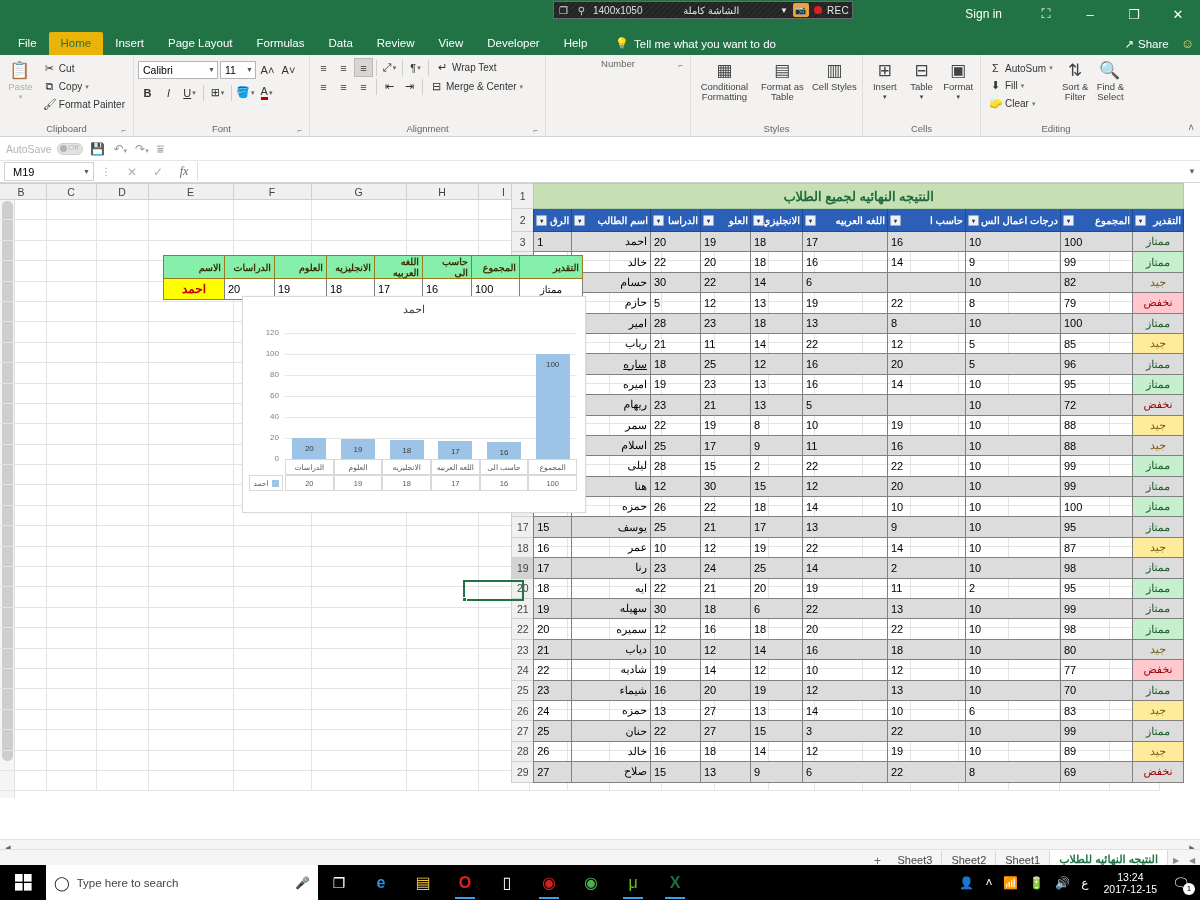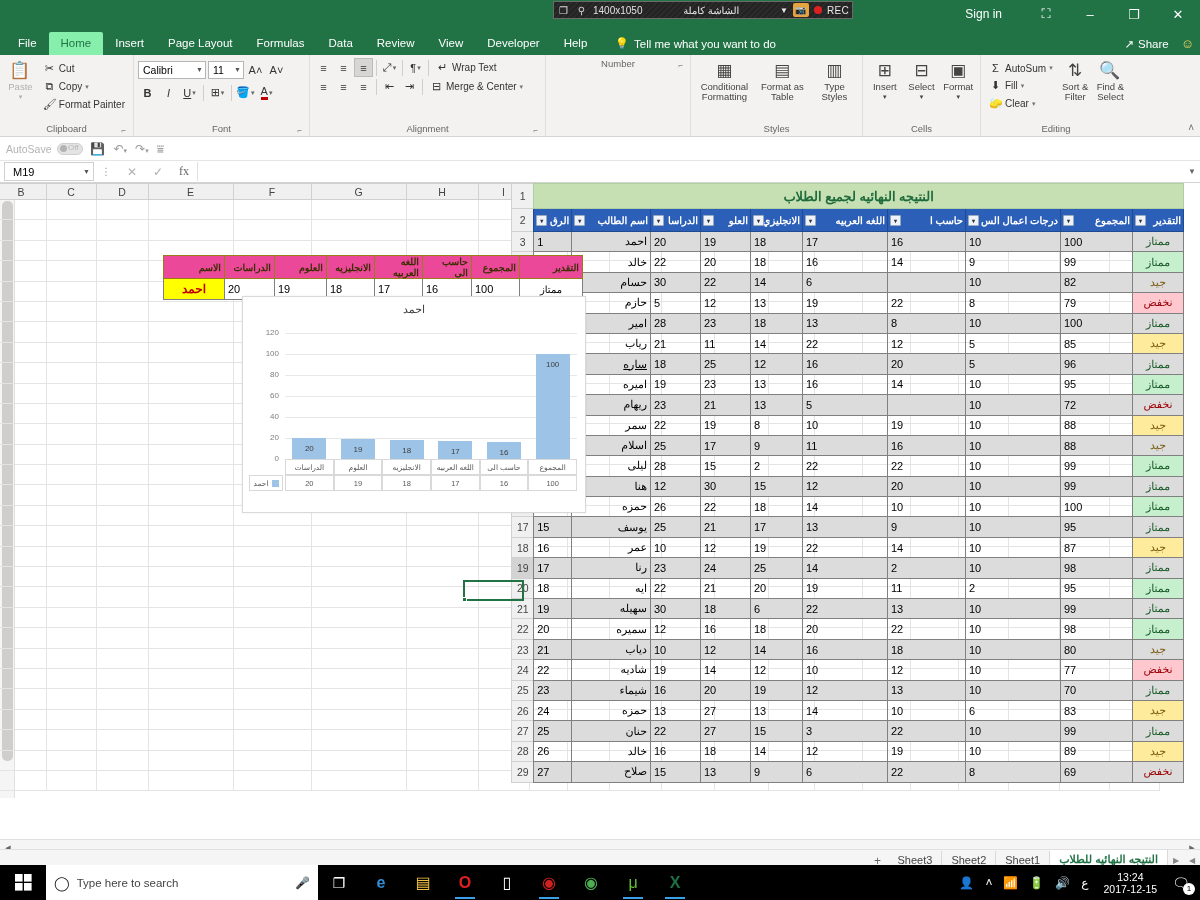--- a/index.html
+++ b/index.html
@@ -33,21 +33,21 @@
   .recbar .rcam { width: 16px; height: 14px; background: #e8a33d; border-radius: 2px;
                   display: flex; align-items: center; justify-content: center; font-size: 9px; }
   .recbar .rdot { width: 8px; height: 8px; background: #e02020; border-radius: 50%; }
   .recbar .rlbl { font-size: 10px; letter-spacing: .3px; }
 
   
   .tabstrip { height: 27px; background: #217346; display: flex; align-items: flex-end;
               position: relative; padding-left: 6px; }
   .tab { padding: 5px 12px 6px; color: #fff; font-size: 11.5px; cursor: pointer;
          border-radius: 2px 2px 0 0; }
-  .tab.active { background: #86efac; color: #217346; }
+  .tab.active { background: #eab308; color: #217346; }
   .tellme { color: #fff; font-size: 11.5px; margin-left: 10px; padding: 5px 6px;
             display: flex; align-items: center; gap: 5px; cursor: pointer; }
   .bulb { font-size: 11px; }
   .share-wrap { position: absolute; right: 6px; bottom: 4px; display: flex;
                 align-items: center; gap: 12px; }
   .share { color: #fff; font-size: 11.5px; display: flex; align-items: center;
            gap: 4px; cursor: pointer; }
   .smiley { font-size: 13px; color: #ffd966; cursor: pointer; }
 
   
@@ -101,21 +101,21 @@
   
   .fbar { height: 22px; background: #fff; display: flex; align-items: center;
           border-bottom: 1px solid #d4d4d4; }
   .namebox { width: 90px; height: 19px; margin-left: 4px; border: 1px solid #d0d0d0;
              background: #fff; display: flex; align-items: center; padding: 0 3px 0 8px;
              font-size: 11px; cursor: text; }
   .namebox .nv { flex: 1; }
   .namebox .na { font-size: 7px; color: #555; }
   .fbdots { padding: 0 7px; color: #9a9a9a; font-size: 10px; letter-spacing: 1px; }
   .fbtn { width: 26px; text-align: center; color: #b0b0b0; font-size: 12px; cursor: pointer; }
-  .fbtn.fx { color: #666; font-family: "Liberation Serif", serif; }
+  .fbtn.fx { color: #666; font-style: italic; font-family: "Liberation Serif", serif; }
   .finput { flex: 1; height: 19px; border-left: 1px solid #e0e0e0; background: #fff;
             padding-left: 6px; cursor: text; }
   .fbdrop { width: 16px; text-align: center; color: #666; font-size: 8px; cursor: pointer; }
 
   
   .gridwrap { position: relative; height: 615px; background: #fff; overflow: hidden;
               direction: rtl; }
   table.sheet { border-collapse: collapse; table-layout: fixed; direction: rtl; }
   .colhead, .rowhead {
     background: #f0f0f0; border: 1px solid #d0d0d0; color: #444;
@@ -148,21 +148,21 @@
   td.num { text-align: left; font-size: 11px; }
   td.name { text-align: right; font-size: 11px; }
   td.grade { text-align: center; font-size: 11px; }
   tr.alt td.data { background: #dcdcdc; }
   td.g-ex { background: #c6efce; color: #1a5c2a; }
   td.g-gd { background: #ffeb9c; color: #7b5c12; }
   td.g-lo { background: #ffc7ce; color: #9c0006; }
 
   
   .lookup { position: absolute; }
-  .lk-hdr { background: #ec4899; border: 1px solid #9a7b1a; color: #3a2f00;
+  .lk-hdr { background: #86efac; border: 1px solid #9a7b1a; color: #3a2f00;
             font-size: 9.5px; text-align: right; padding: 0 3px; height: 20px; font-weight: bold; }
   .lk-cell { border: 1px solid #808080; background: #fff; height: 21px; padding: 0 3px;
              text-align: left; font-size: 11px; }
   .lk-name { background: #ffff00; color: #c00000; font-weight: bold; text-align: center;
              font-size: 12px; border: 1px solid #808080; height: 21px; }
   .lk-grade { text-align: center; font-size: 10px; }
 
   
   .selcell { position: absolute; border: 2px solid #217346; background: transparent; }
   .selcell .handle { position: absolute; left: -3px; bottom: -3px; width: 5px; height: 5px;
@@ -313,21 +313,21 @@
     </div>
     <div class="group-label">
       <span>Clipboard</span>
       <span class="glaunch">⌐</span>
     </div>
   </div>
 
   <div class="group" style="width:176px">
     <div class="group-body" style="flex-direction:column;gap:0">
       <div class="fontrow">
-        <div class="combo" style="width:68px">
+        <div class="combo" style="width:80px">
           <span class="cv">Calibri</span>
           <span class="ca">▼</span>
         </div>
         <div class="combo" style="width:36px">
           <span class="cv">11</span>
           <span class="ca">▼</span>
         </div>
         <div class="tbtn">A˄</div>
         <div class="tbtn">A˅</div>
       </div>
@@ -413,38 +413,38 @@
       <div class="bigbtn" style="width:60px">
         <span class="ic">▦</span>
         <span>Conditional Formatting</span>
       </div>
       <div class="bigbtn" style="width:56px">
         <span class="ic">▤</span>
         <span>Format as Table</span>
       </div>
       <div class="bigbtn" style="width:48px">
         <span class="ic">▥</span>
-        <span>Type Styles</span>
+        <span>Cell Styles</span>
       </div>
     </div>
     <div class="group-label">
       <span>Styles</span>
     </div>
   </div>
 
   <div class="group" style="width:118px">
     <div class="group-body" style="justify-content:center;gap:1px">
       <div class="bigbtn" style="width:38px">
         <span class="ic">⊞</span>
         <span>Insert</span>
         <span style="font-size:7px">▾</span>
       </div>
       <div class="bigbtn" style="width:38px">
         <span class="ic">⊟</span>
-        <span>Select</span>
+        <span>Table</span>
         <span style="font-size:7px">▾</span>
       </div>
       <div class="bigbtn" style="width:38px">
         <span class="ic">▣</span>
         <span>Format</span>
         <span style="font-size:7px">▾</span>
       </div>
     </div>
     <div class="group-label">
       <span>Cells</span>

